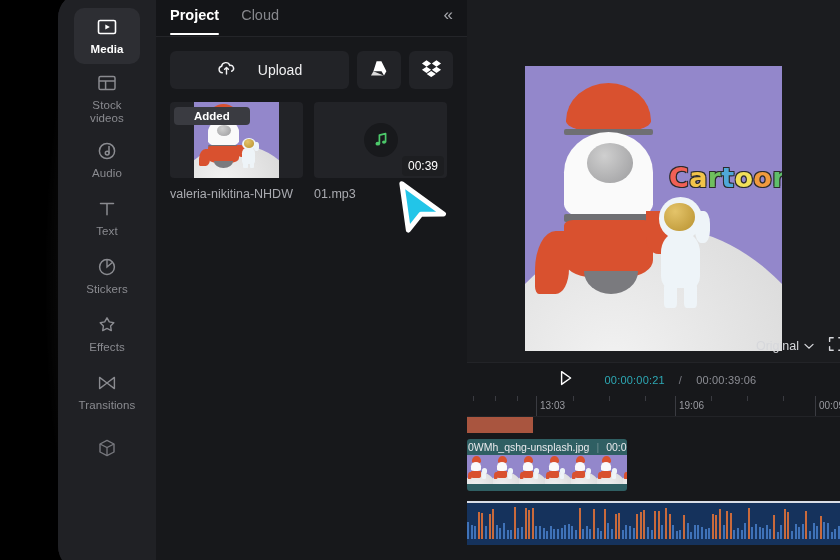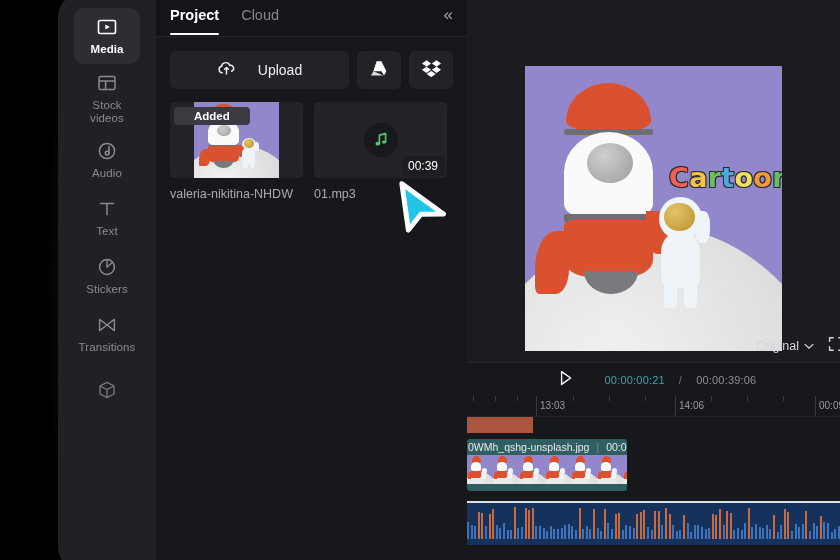--- a/index.html
+++ b/index.html
@@ -448,20 +448,28 @@
       <div class="rail-item">
         <span>
           <svg width="22" height="22" viewBox="0 0 22 22" fill="none">
             <circle cx="11" cy="11" r="7.4" stroke="#8a8b90" stroke-width="1.5"></circle>
             <path d="M16.6 6.2L11 11V3.6" stroke="#8a8b90" stroke-width="1.4" fill="none"></path>
           </svg>
         </span>
         <span class="rail-label">Stickers</span>
       </div>
 
+      <div class="rail-item">
+        <span>
+          <svg width="22" height="22" viewBox="0 0 22 22" fill="none">
+            <path d="M11 3.8l2.3 4.1 4.5.8-3.2 3.3.7 4.6-4.3-2.2-4.3 2.2.7-4.6L4.2 8.7l4.5-.8z" stroke="#8a8b90" stroke-width="1.4" stroke-linejoin="round"></path>
+          </svg>
+        </span>
+        <span class="rail-label">Effects</span>
+      </div>
 
       <div class="rail-item">
         <span>
           <svg width="22" height="22" viewBox="0 0 22 22" fill="none">
             <path d="M3.6 5.4v11.2L11 11zM18.4 5.4v11.2L11 11z" stroke="#8a8b90" stroke-width="1.4" stroke-linejoin="round" fill="none"></path>
           </svg>
         </span>
         <span class="rail-label">Transitions</span>
       </div>
 
@@ -621,21 +629,21 @@
         <div class="ruler">
           <div class="tick minor" style="left:6px"></div>
           <div class="tick minor" style="left:28px"></div>
           <div class="tick minor" style="left:50px"></div>
           <div class="tick major" style="left:69px"></div>
           <div class="tick-label" style="left:69px">13:03</div>
           <div class="tick minor" style="left:106px"></div>
           <div class="tick minor" style="left:142px"></div>
           <div class="tick minor" style="left:178px"></div>
           <div class="tick major" style="left:208px"></div>
-          <div class="tick-label" style="left:208px">14:06</div>
+          <div class="tick-label" style="left:208px">19:06</div>
           <div class="tick minor" style="left:244px"></div>
           <div class="tick minor" style="left:280px"></div>
           <div class="tick minor" style="left:316px"></div>
           <div class="tick major" style="left:348px"></div>
           <div class="tick-label" style="left:348px">00:09</div>
         </div>
 
         <div class="tracks">
 
           <div class="track-thin" style="width:66px;"></div>

